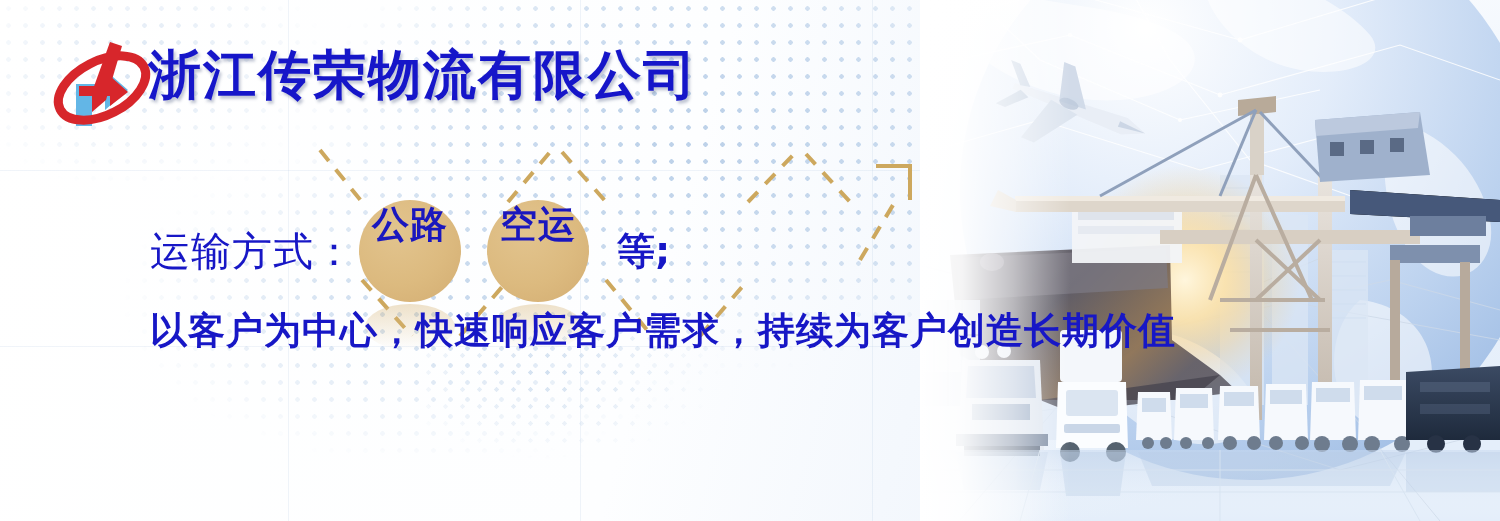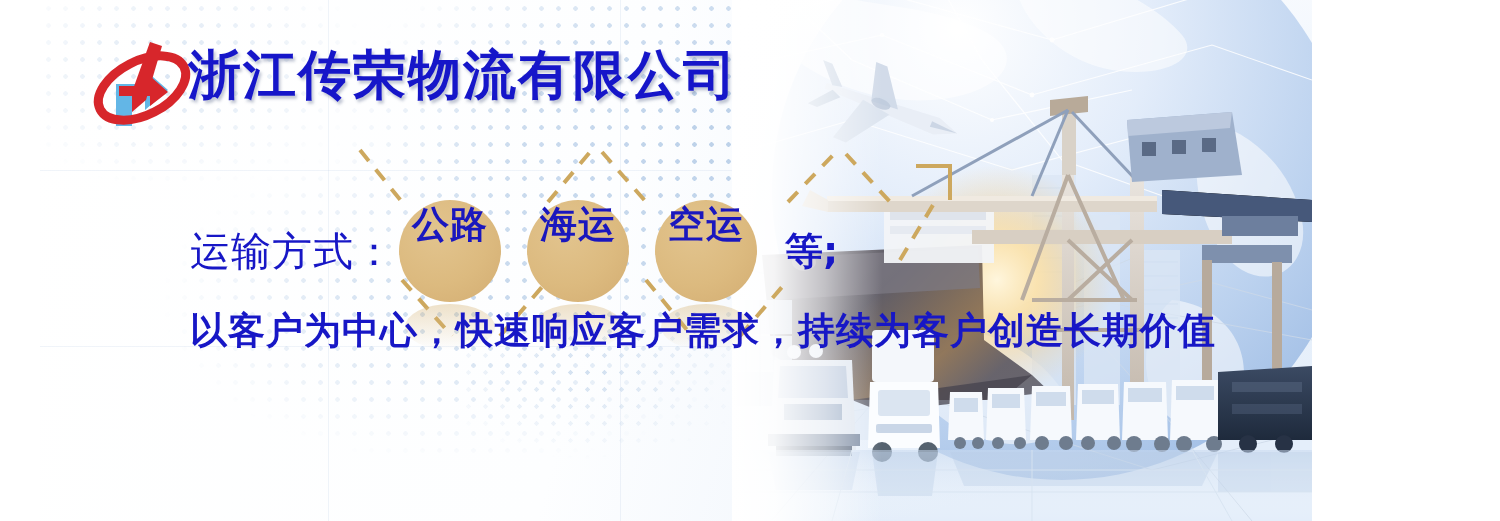--- a/index.html
+++ b/index.html
@@ -1,23 +1,22 @@
 <!DOCTYPE html>
 <html><head>
 <meta charset="utf-8">
 <style>
   html,body{margin:0;padding:0;background:#fff;}
   body{font-family:"Liberation Sans","DejaVu Sans",sans-serif;}
 
   .banner{
     position:relative;
-    width:1272px;height:521px;
+    width:1500px;height:521px;
     overflow:hidden;
     background:#7dd3fc;
-    margin-left:40px;
   }
 
   
   .bg-base{
     position:absolute;inset:0;
     background:
       linear-gradient(105deg,#ffffff 0%,#fdfeff 45%,#f4f8fd 62%,#eef4fb 75%,#e9f1fa 100%);
   }
   
   .bg-grid{
@@ -414,23 +413,20 @@
   </svg>
 
   <div class="modes-row">
     <span class="modes-label">运输方式：</span>
 
     <span class="circle">
       <span class="circle-label">公路</span>
     </span>
 
 
-    <span class="circle">
-      <span class="circle-label">海运</span>
-    </span>
 
     <span class="circle">
       <span class="circle-label">空运</span>
     </span>
 
     <span class="modes-suffix">等;</span>
   </div>
 
   <div class="tagline">以客户为中心，快速响应客户需求，持续为客户创造长期价值</div>
 

